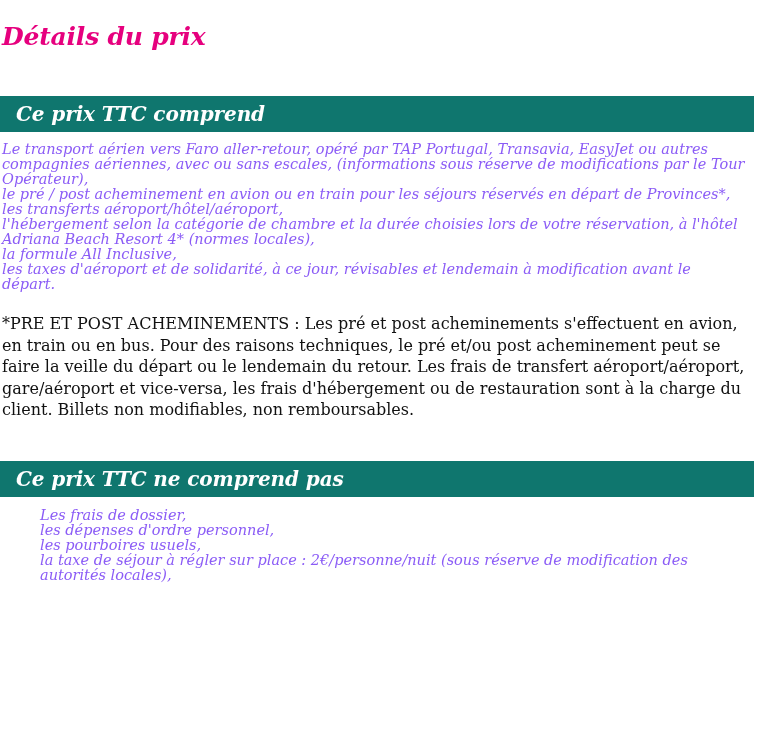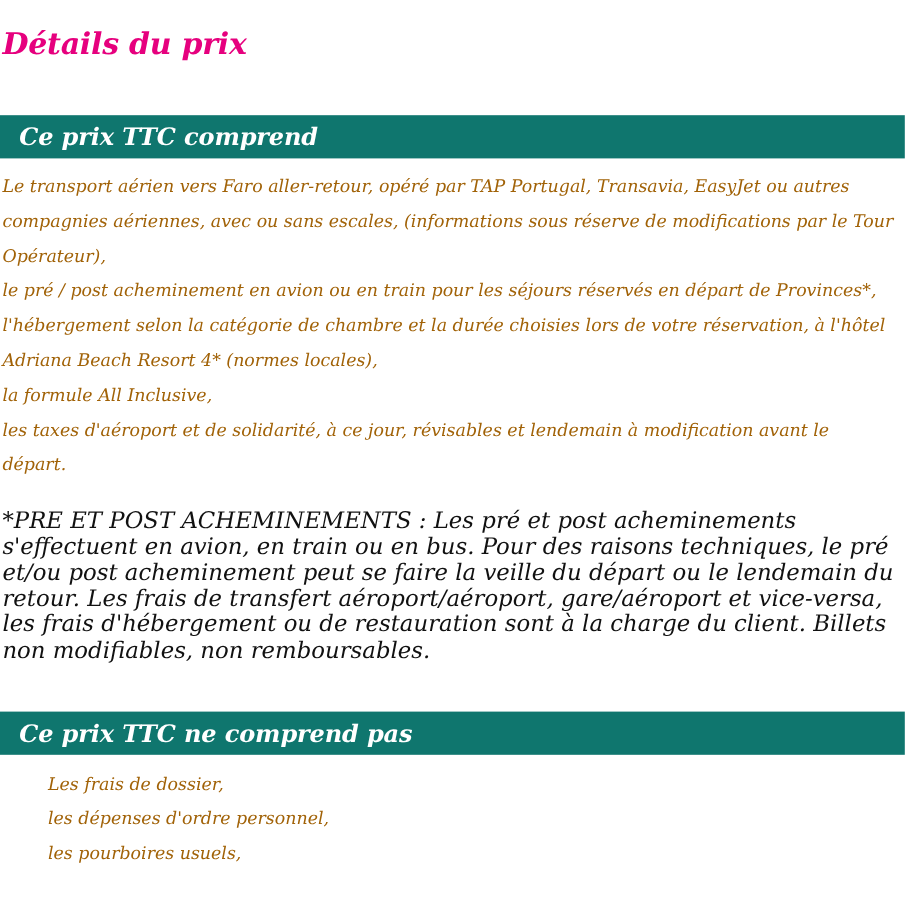--- a/index.html
+++ b/index.html
@@ -51,29 +51,28 @@
     line-height: 22px;
     letter-spacing: -0.1px;
   }
   .section-body {
     padding: 10px 8px 0 2px;
   }
   .line {
     font-family: "DejaVu Serif", serif;
     font-style: italic;
     font-size: 14.5px;
-    line-height: 29px;
-    color: #a16207;
+    line-height: 15px;
+    color: #8b5cf6;
     margin: 0;
     padding: 0;
   }
   .para {
     font-family: "DejaVu Serif", serif;
-    font-style: italic;
-    font-size: 19px;
+    font-size: 16px;
     line-height: 21.5px;
     color: #111111;
     margin: 0;
     padding: 0;
   }
   .note-gap {
     height: 21px;
   }
   .section-gap {
     height: 40px;
@@ -91,31 +90,33 @@
   <h1 class="page-title">Détails du prix</h1>
 
   <div class="spacer-after-title"></div>
 
   <div class="section-header">
     <span>Ce prix TTC comprend</span>
   </div>
   <div class="section-body">
     <p class="line">Le transport aérien vers Faro aller-retour, opéré par TAP Portugal, Transavia, EasyJet ou autres compagnies aériennes, avec ou sans escales, (informations sous réserve de modifications par le Tour Opérateur),</p>
     <p class="line">le pré / post acheminement en avion ou en train pour les séjours réservés en départ de Provinces*,</p>
+    <p class="line">les transferts aéroport/hôtel/aéroport,</p>
     <p class="line">l'hébergement selon la catégorie de chambre et la durée choisies lors de votre réservation, à l'hôtel Adriana Beach Resort 4* (normes locales),</p>
     <p class="line">la formule All Inclusive,</p>
     <p class="line">les taxes d'aéroport et de solidarité, à ce jour, révisables et lendemain à modification avant le départ.</p>
     <div class="note-gap"></div>
     <p class="para">*PRE ET POST ACHEMINEMENTS : Les pré et post acheminements s'effectuent en avion, en train ou en bus. Pour des raisons techniques, le pré et/ou post acheminement peut se faire la veille du départ ou le lendemain du retour. Les frais de transfert aéroport/aéroport, gare/aéroport et vice-versa, les frais d'hébergement ou de restauration sont à la charge du client. Billets non modifiables, non remboursables.</p>
   </div>
 
   <div class="section-gap"></div>
 
   <div class="section-header">
     <span>Ce prix TTC ne comprend pas</span>
   </div>
   <div class="section-body sec2-body">
     <p class="line">Les frais de dossier,</p>
     <p class="line">les dépenses d'ordre personnel,</p>
     <p class="line">les pourboires usuels,</p>
+    <p class="line">la taxe de séjour à régler sur place : 2€/personne/nuit (sous réserve de modification des autorités locales),</p>
   </div>
 
 </div>
 
 </body></html>

